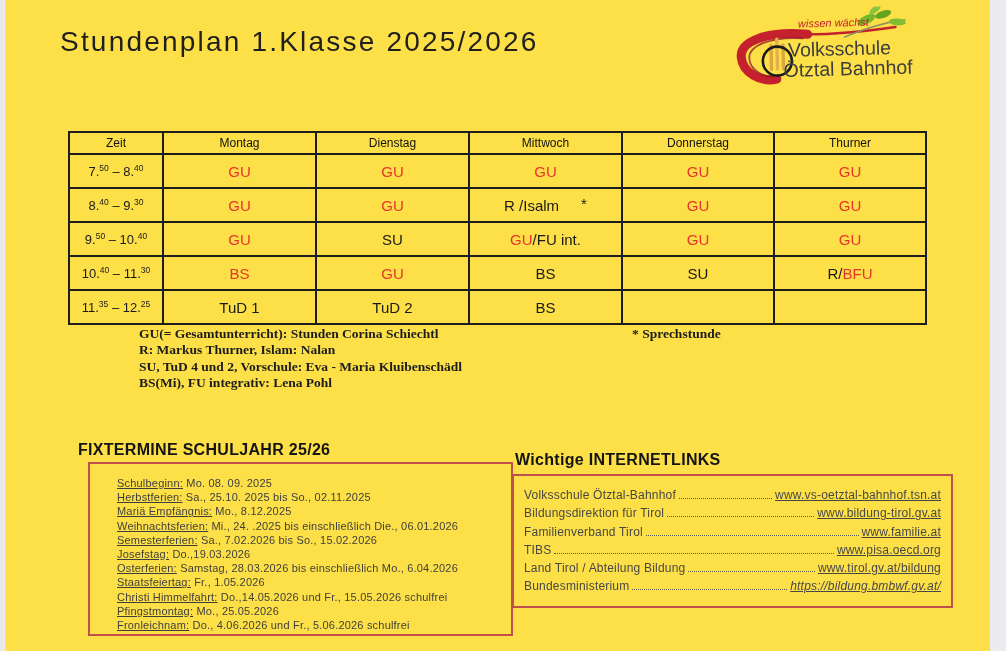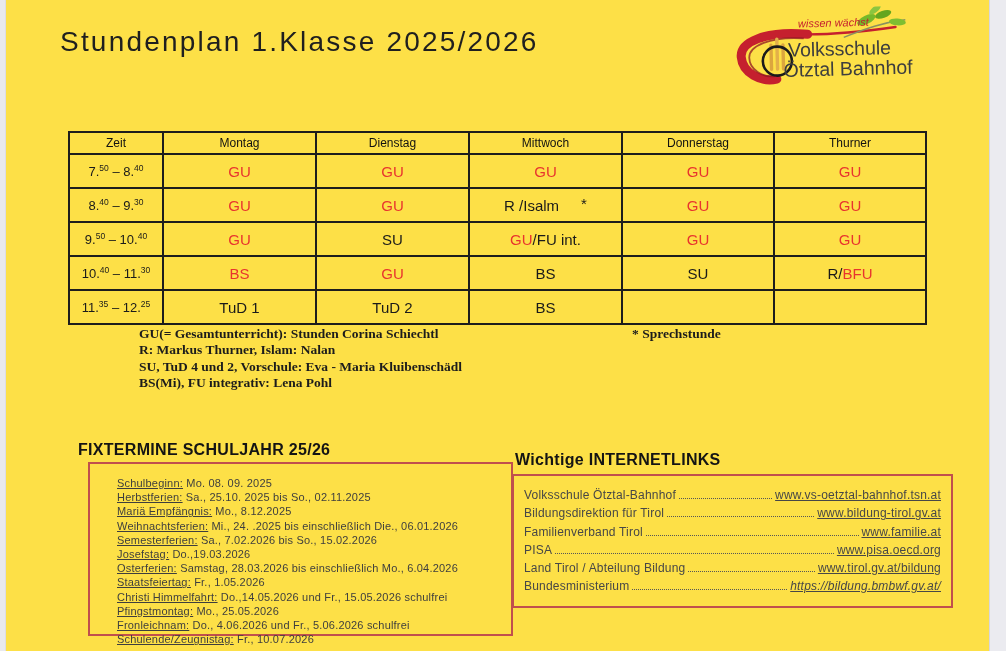--- a/index.html
+++ b/index.html
@@ -162,21 +162,20 @@
         <div class="fx-item"><span class="fx-label">Herbstferien:</span><span> Sa., 25.10. 2025 bis So., 02.11.2025</span></div>
         <div class="fx-item"><span class="fx-label">Mariä Empfängnis:</span><span> Mo., 8.12.2025</span></div>
         <div class="fx-item"><span class="fx-label">Weihnachtsferien:</span><span> Mi., 24. .2025 bis einschließlich Die., 06.01.2026</span></div>
         <div class="fx-item"><span class="fx-label">Semesterferien:</span><span> Sa., 7.02.2026 bis So., 15.02.2026</span></div>
         <div class="fx-item"><span class="fx-label">Josefstag:</span><span> Do.,19.03.2026</span></div>
         <div class="fx-item"><span class="fx-label">Osterferien:</span><span> Samstag, 28.03.2026 bis einschließlich Mo., 6.04.2026</span></div>
         <div class="fx-item"><span class="fx-label">Staatsfeiertag:</span><span> Fr., 1.05.2026</span></div>
         <div class="fx-item"><span class="fx-label">Christi Himmelfahrt:</span><span> Do.,14.05.2026 und Fr., 15.05.2026 schulfrei</span></div>
         <div class="fx-item"><span class="fx-label">Pfingstmontag:</span><span> Mo., 25.05.2026</span></div>
         <div class="fx-item"><span class="fx-label">Fronleichnam:</span><span> Do., 4.06.2026 und Fr., 5.06.2026 schulfrei</span></div>
-        <div class="fx-item"><span class="fx-label">Schulende/Zeugnistag:</span><span> Fr., 10.07.2026</span></div>
       </div>
   </div>
 
   <div class="lk-heading">Wichtige INTERNETLINKS</div>
   <div class="lk-box">
     <div>
         <div class="link-row">
           <span class="link-label">Volksschule Ötztal-Bahnhof</span>
           <span class="leader"></span>
           <span class="link-url">www.vs-oetztal-bahnhof.tsn.at</span>
@@ -185,21 +184,21 @@
           <span class="link-label">Bildungsdirektion für Tirol</span>
           <span class="leader"></span>
           <span class="link-url">www.bildung-tirol.gv.at</span>
         </div>
         <div class="link-row">
           <span class="link-label">Familienverband Tirol</span>
           <span class="leader"></span>
           <span class="link-url">www.familie.at</span>
         </div>
         <div class="link-row">
-          <span class="link-label">PISA</span>
+          <span class="link-label">TIBS</span>
           <span class="leader"></span>
           <span class="link-url">www.pisa.oecd.org</span>
         </div>
         <div class="link-row">
           <span class="link-label">Land Tirol / Abteilung Bildung</span>
           <span class="leader"></span>
           <span class="link-url">www.tirol.gv.at/bildung</span>
         </div>
         <div class="link-row">
           <span class="link-label">Bundesministerium</span>

